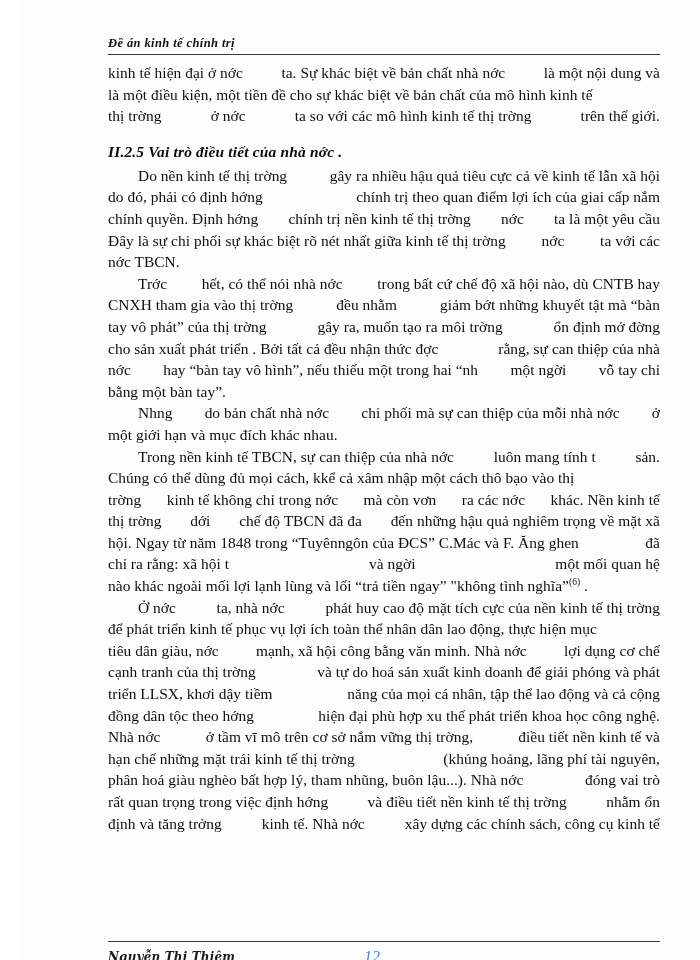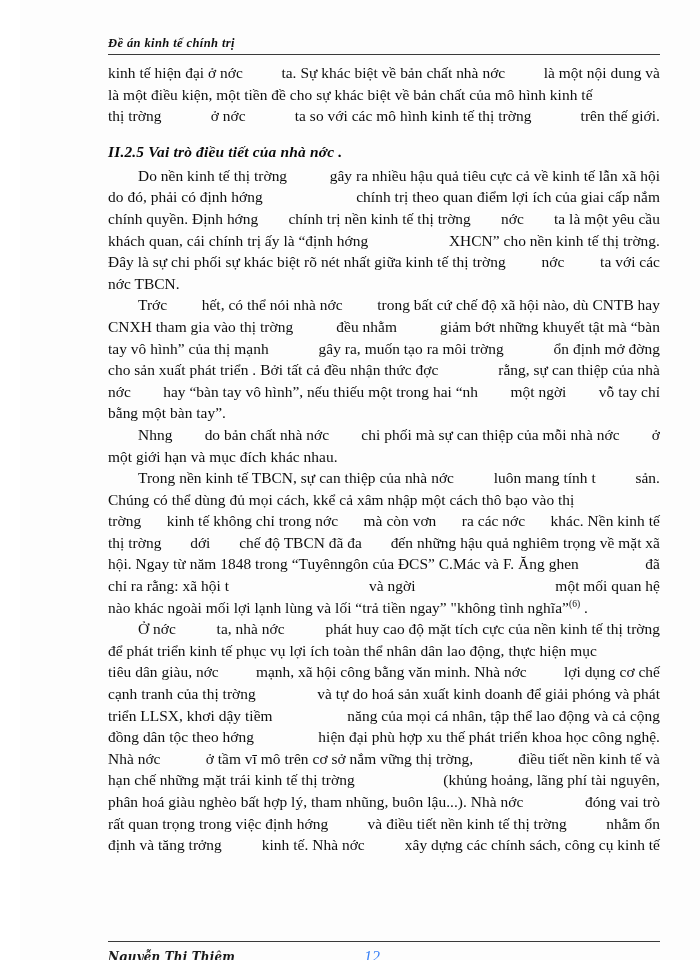--- a/index.html
+++ b/index.html
@@ -168,44 +168,40 @@
       <span>do đó, phải có định hớng</span>
       <span>chính trị theo quan điểm lợi ích của giai cấp nắm</span>
     </div>
     <div class="tline just">
       <span>chính quyền. Định hớng</span>
       <span>chính trị nền kinh tế thị trờng</span>
       <span>nớc</span>
       <span>ta là một yêu cầu</span>
     </div>
     <div class="tline just">
-      <span>khách quan, cái chính trị ấy là “định hớng</span>
-      <span>XHCN” cho nền kinh tế thị trờng.</span>
-    </div>
-    <div class="tline just">
       <span>Đây là sự chi phối sự khác biệt rõ nét nhất giữa kinh tế thị trờng</span>
       <span>nớc</span>
       <span>ta với các</span>
     </div>
     <div class="tline">
       <span>nớc   TBCN.</span>
     </div>
 
     <div class="tline just">
       <span><span class="indent"></span><span>Trớc</span></span>
       <span>hết, có thể nói nhà nớc</span>
       <span>trong bất cứ chế độ xã hội nào, dù CNTB hay</span>
     </div>
     <div class="tline just">
       <span>CNXH tham gia vào thị trờng</span>
       <span>đều nhằm</span>
       <span>giảm bớt những khuyết tật mà “bàn</span>
     </div>
     <div class="tline just">
-      <span>tay vô hình” của thị mạnh</span>
+      <span>tay vô phát” của thị trờng</span>
       <span>gây ra, muốn tạo ra môi trờng</span>
       <span>ổn định mở đờng</span>
     </div>
     <div class="tline just">
       <span>cho sản xuất phát triển . Bởi tất cả đều nhận thức đợc</span>
       <span>rằng, sự can thiệp của nhà</span>
     </div>
     <div class="tline just">
       <span>nớc</span>
       <span>hay “bàn tay vô hình”, nếu thiếu một trong hai “nh</span>

